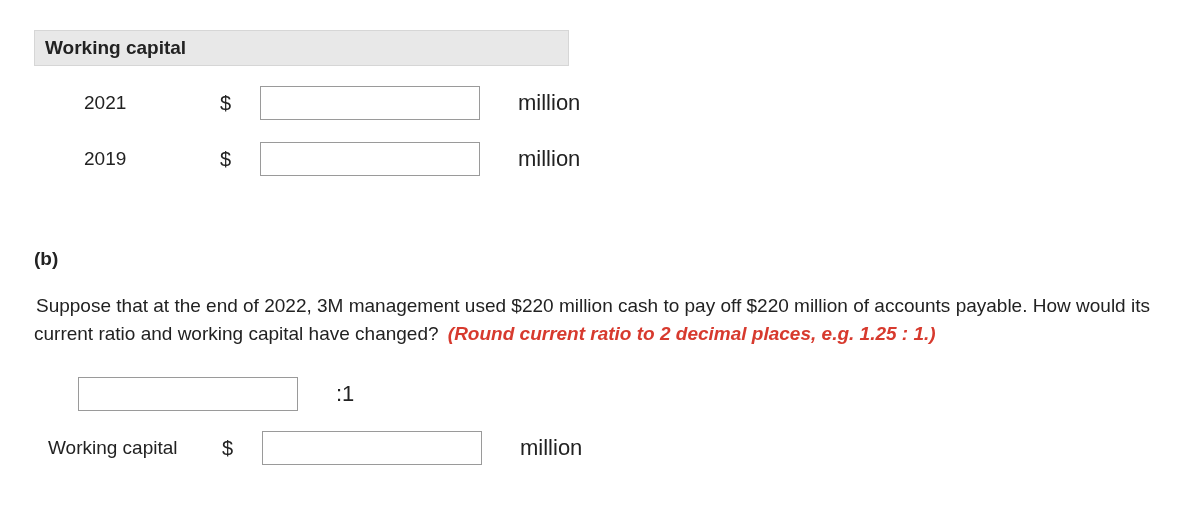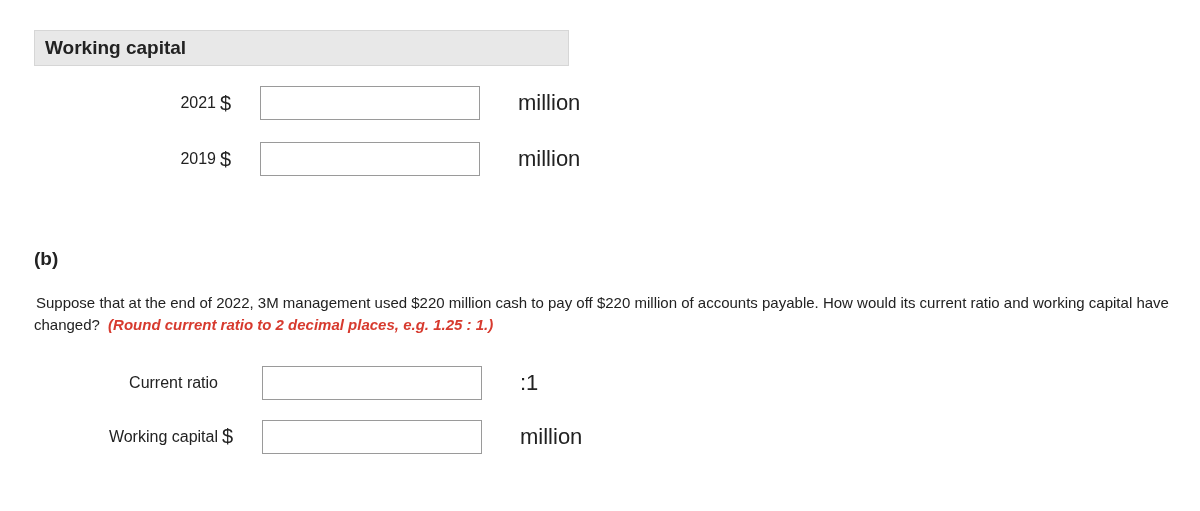--- a/index.html
+++ b/index.html
@@ -19,22 +19,21 @@
       font-size: 19px;
     }
     .row {
       display: flex;
       align-items: center;
       margin-top: 18px;
     }
     .row .label-col {
       width: 180px;
       padding-left: 48px;
-      font-size: 16px;
-      text-align: right;
+      font-size: 19px;
     }
     .row .label-col.tight {
       padding-left: 10px;
     }
     .row .prefix-col {
       width: 36px;
       font-size: 20px;
       text-align: left;
     }
     .row input[type="text"] {
@@ -48,21 +47,21 @@
       padding-left: 34px;
       font-size: 22px;
     }
     .part-b {
       margin-top: 70px;
       font-weight: 700;
       font-size: 19px;
     }
     .paragraph {
       margin-top: 22px;
-      font-size: 15px;
+      font-size: 19px;
       line-height: 1.45;
       max-width: 1155px;
     }
     .paragraph .hint {
       color: #d73a2e;
       font-style: italic;
       font-weight: 600;
     }
     .rows2 { margin-top: 28px; }
     .rows2 .row { margin-top: 16px; }
@@ -87,21 +86,20 @@
 </div>
 
 <div class="part-b">(b)</div>
 
 <p class="paragraph">
   <span>Suppose that at the end of 2022, 3M management used $220 million cash to pay off $220 million of accounts payable. How would its current ratio and working capital have changed? </span><span class="hint">(Round current ratio to 2 decimal places, e.g. 1.25 : 1.)</span>
 </p>
 
 <div class="rows2">
   <div class="row">
-    <div class="label-col tight">Current ratio</div>
     <div class="prefix-col"></div>
     <input type="text" value="" style="">
     <div class="suffix-col">:1</div>
   </div>
 
   <div class="row">
     <div class="label-col tight">Working capital</div>
     <div class="prefix-col">$</div>
     <input type="text" value="" style="">
     <div class="suffix-col">million</div>

